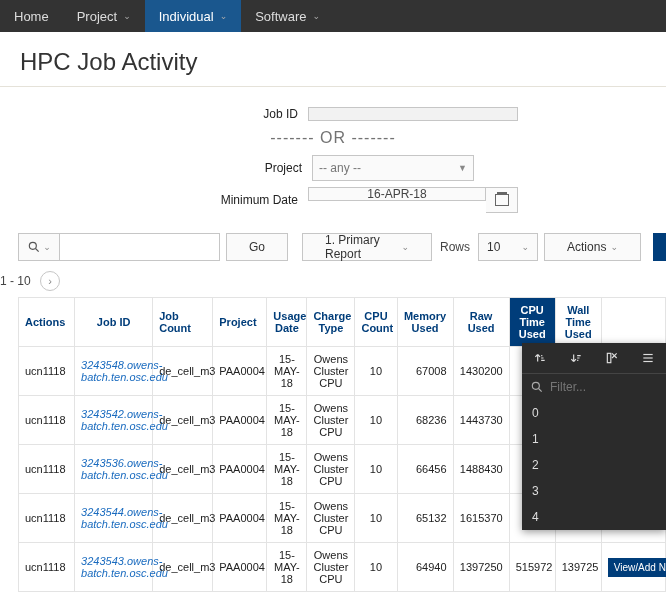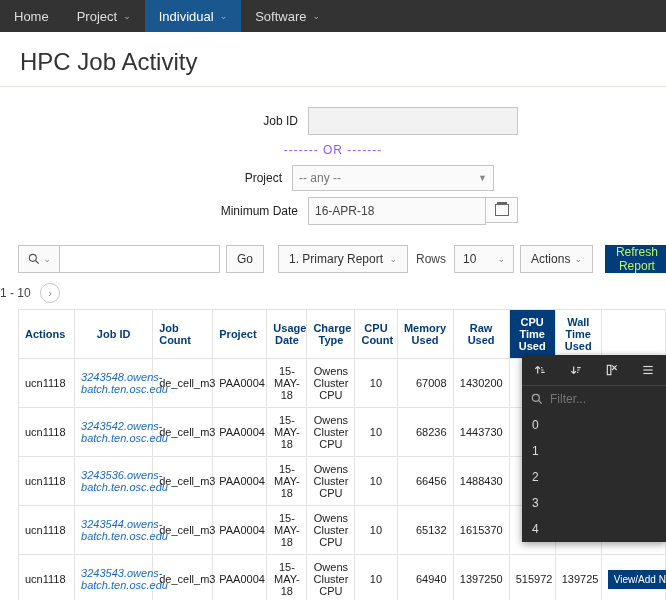--- a/index.html
+++ b/index.html
@@ -5,32 +5,32 @@
   * { box-sizing: border-box; margin: 0; padding: 0; }
   body { font-family: "Segoe UI", Arial, sans-serif; font-size: 12px; color: #222; background: #fff; width: 666px; height: 600px; overflow: hidden; }
   .topnav { background: #333; color: #fff; height: 32px; display: flex; align-items: stretch; }
   .nav-item { display: flex; align-items: center; padding: 0 14px; color: #ddd; font-size: 13px; cursor: pointer; position: relative; }
   .nav-item.active { background: #1a578e; color: #fff; }
   .nav-chevron { margin-left: 6px; font-size: 9px; color: #aaa; }
   .page-title { padding: 16px 20px 10px 20px; font-size: 24px; font-weight: 400; color: #333; border-bottom: 1px solid #e5e2d9; }
   .filters { padding: 14px 0 8px 0; }
   .frow { display: flex; align-items: center; justify-content: center; margin: 6px 0; font-size: 12px; }
   .flabel { width: 160px; text-align: right; padding-right: 10px; color: #222; }
-  .finput { width: 210px; height: 28px; border: 1px solid #c6c6c6; background: #f2f2f2; padding: 0 6px; font-size: 12px; color: #444; }
+  .finput { width: 210px; height: 14px; border: 1px solid #c6c6c6; background: #f2f2f2; padding: 0 6px; font-size: 12px; color: #444; text-align: center; }
   .finput.plain { background: #fafafa; }
   .fselect { width: 170px; height: 26px; border: 1px solid #c6c6c6; background: #fafafa; padding: 0 6px; color: #777; display: flex; align-items: center; justify-content: space-between; }
   .date-box { display: flex; width: 210px; }
   .date-box .finput { flex: 1; }
   .date-btn { width: 32px; height: 26px; border: 1px solid #c6c6c6; border-left: none; background: #fafafa; display: flex; align-items: center; justify-content: center; cursor: pointer; }
-  .or-div { text-align: center; color: #8b5cf6; margin: 8px 0; font-size: 12px; letter-spacing: 1px; }
+  .or-div { text-align: center; color: #737373; margin: 8px 0; font-size: 16px; letter-spacing: 1px; }
   .toolbar { display: flex; align-items: center; padding: 6px 18px; gap: 6px; }
   .tool-search { display: flex; }
   .tool-search-sel { width: 42px; height: 28px; border: 1px solid #c6c6c6; background: #fafafa; display: flex; align-items: center; justify-content: center; cursor: pointer; }
   .tool-search-inp { width: 160px; height: 28px; border: 1px solid #c6c6c6; border-left: none; background: #fff; padding: 0 6px; }
-  .btn { height: 28px; padding: 0 10px; border: 1px solid #c6c6c6; background: #fafafa; color: #333; font-size: 12px; cursor: pointer; display: flex; align-items: center; }
+  .btn { height: 28px; padding: 0 22px; border: 1px solid #c6c6c6; background: #fafafa; color: #333; font-size: 12px; cursor: pointer; display: flex; align-items: center; }
   .btn-sel { display: flex; align-items: center; justify-content: space-between; min-width: 130px; margin-left: 8px; }
   .btn.small { min-width: 60px; justify-content: space-between; padding: 0 8px; }
   .rows-label { color: #444; margin: 0 2px; }
   .spacer { flex: 1; }
   .btn-primary { background: #003d7a; color: #bef264; border-color: #003d7a; font-weight: 400; }
   .pagination { text-align: left; padding: 4px 20px 6px 0; color: #444; font-size: 12px; }
   .pag-btn { display: inline-flex; width: 20px; height: 20px; border: 1px solid #c6c6c6; border-radius: 10px; align-items: center; justify-content: center; margin-left: 6px; color: #888; cursor: pointer; font-size: 11px; }
   .table-wrap { padding: 0 0 0 18px; position: relative; }
   table { border-collapse: collapse; width: 100%; table-layout: fixed; font-size: 11px; }
   th, td { border: 1px solid #e3e3e3; padding: 6px 6px; text-align: left; vertical-align: middle; }
@@ -75,21 +75,21 @@
 <div class="page-title">HPC Job Activity</div>
 
 <div class="filters">
   <div class="frow">
     <div class="flabel">Job ID</div>
     <input class="finput" value="" style="">
   </div>
   <div class="or-div">-------  OR  -------</div>
   <div class="frow">
     <div class="flabel">Project</div>
-    <div class="fselect" style="width:202px">
+    <div class="fselect" style="width:162px">
       <span>--  any  --</span>
       <span class="chev">▼</span>
     </div>
     <div style="width:40px"></div>
   </div>
   <div class="frow">
     <div class="flabel">Minimum Date</div>
     <div class="date-box">
       <input class="finput plain" value="16-APR-18" style="">
       <div class="date-btn">

